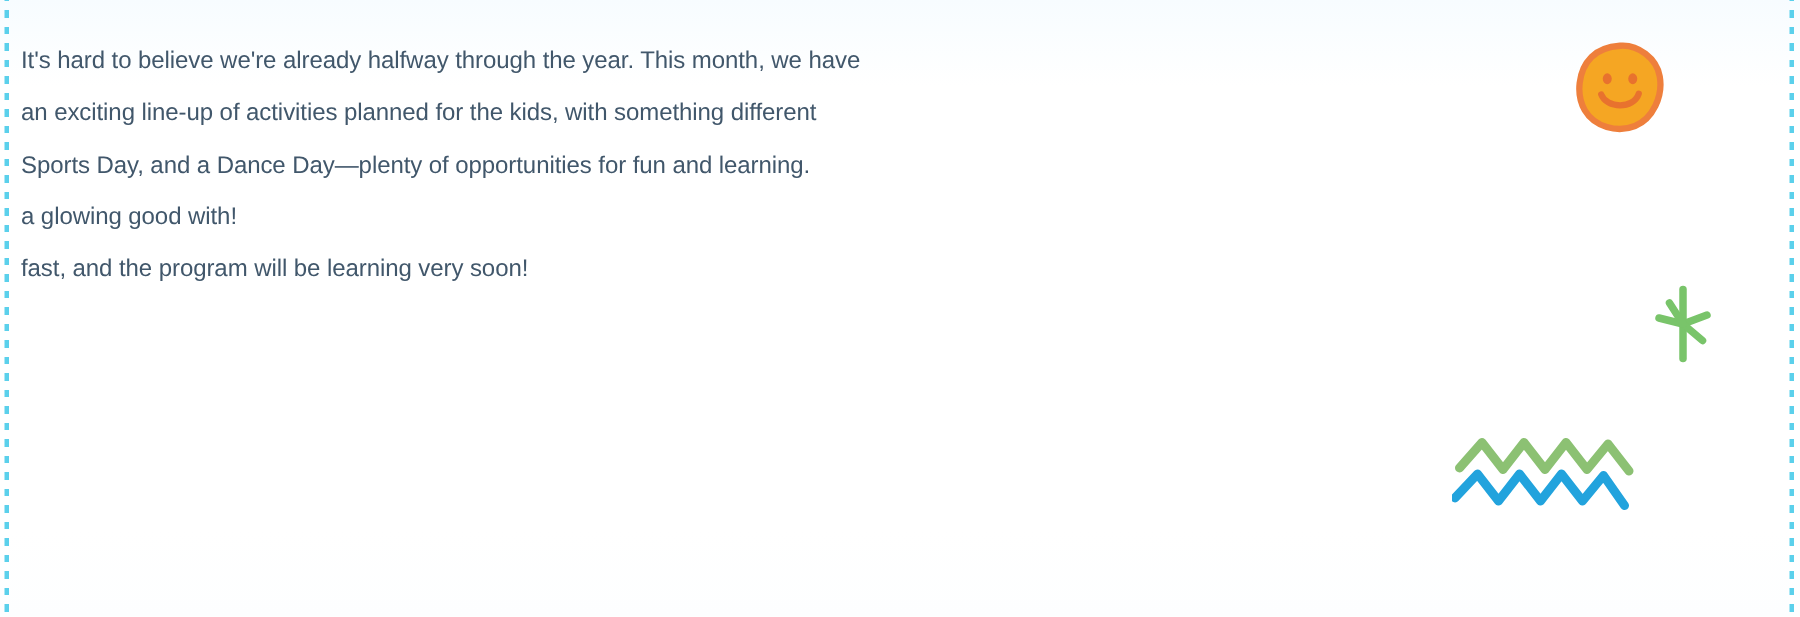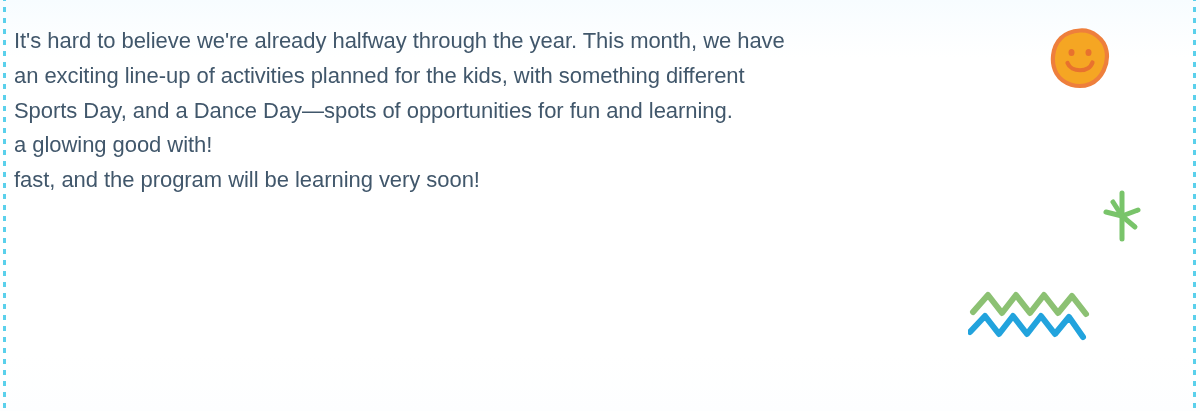--- a/index.html
+++ b/index.html
@@ -44,21 +44,21 @@
   .edge-rule.right { right: 4px; }
 
   
   .copy {
     position: absolute;
     left: 14px;
     top: 24px;
     width: 1000px;
   }
   .copy-line {
-    font-size: 22px;
+    font-size: 16px;
     line-height: 34.8px;
     color: #41576b;
     letter-spacing: -0.05px;
     white-space: pre;
     -webkit-font-smoothing: antialiased;
   }
 
   
   .deco { position: absolute; }
 
@@ -72,21 +72,21 @@
 <div id="canvas">
 
   <div class="paper-wash"></div>
 
   <div class="edge-rule left"></div>
   <div class="edge-rule right"></div>
 
   <div class="copy">
     <div class="copy-line">It's hard to believe we're already halfway through the year. This month, we have</div>
     <div class="copy-line">an exciting line-up of activities planned for the kids, with something different</div>
-    <div class="copy-line">Sports Day, and a Dance Day—spots of opportunities for fun and learning.</div>
+    <div class="copy-line">Sports Day, and a Dance Day—plenty of opportunities for fun and learning.</div>
     <div class="copy-line">a glowing good with!</div>
     <div class="copy-line">fast, and the program will be learning very soon!</div>
   </div>
 
   <div class="deco smiley">
     <svg viewBox="0 0 62 62" width="62" height="62" aria-hidden="true">
       <path d="M31 3.5 C43 2.5 55.5 12 57.5 24 C59.8 37 53 52 41 57 C29 61.8 14 57.5 7.5 46.5 C1.5 36 3 20 12 11 C17 6 24 4 31 3.5 Z" fill="#F5A623" stroke="#EE7F3C" stroke-width="4.2" stroke-linejoin="round"></path>
       <ellipse cx="22.5" cy="25.5" rx="3.0" ry="3.6" fill="#E8722E"></ellipse>
       <ellipse cx="39.5" cy="25.5" rx="3.0" ry="3.6" fill="#E8722E"></ellipse>
       <path d="M18.5 36 C22 45.5 40 46 43.5 35.5" fill="none" stroke="#E8722E" stroke-width="4.2" stroke-linecap="round"></path>

